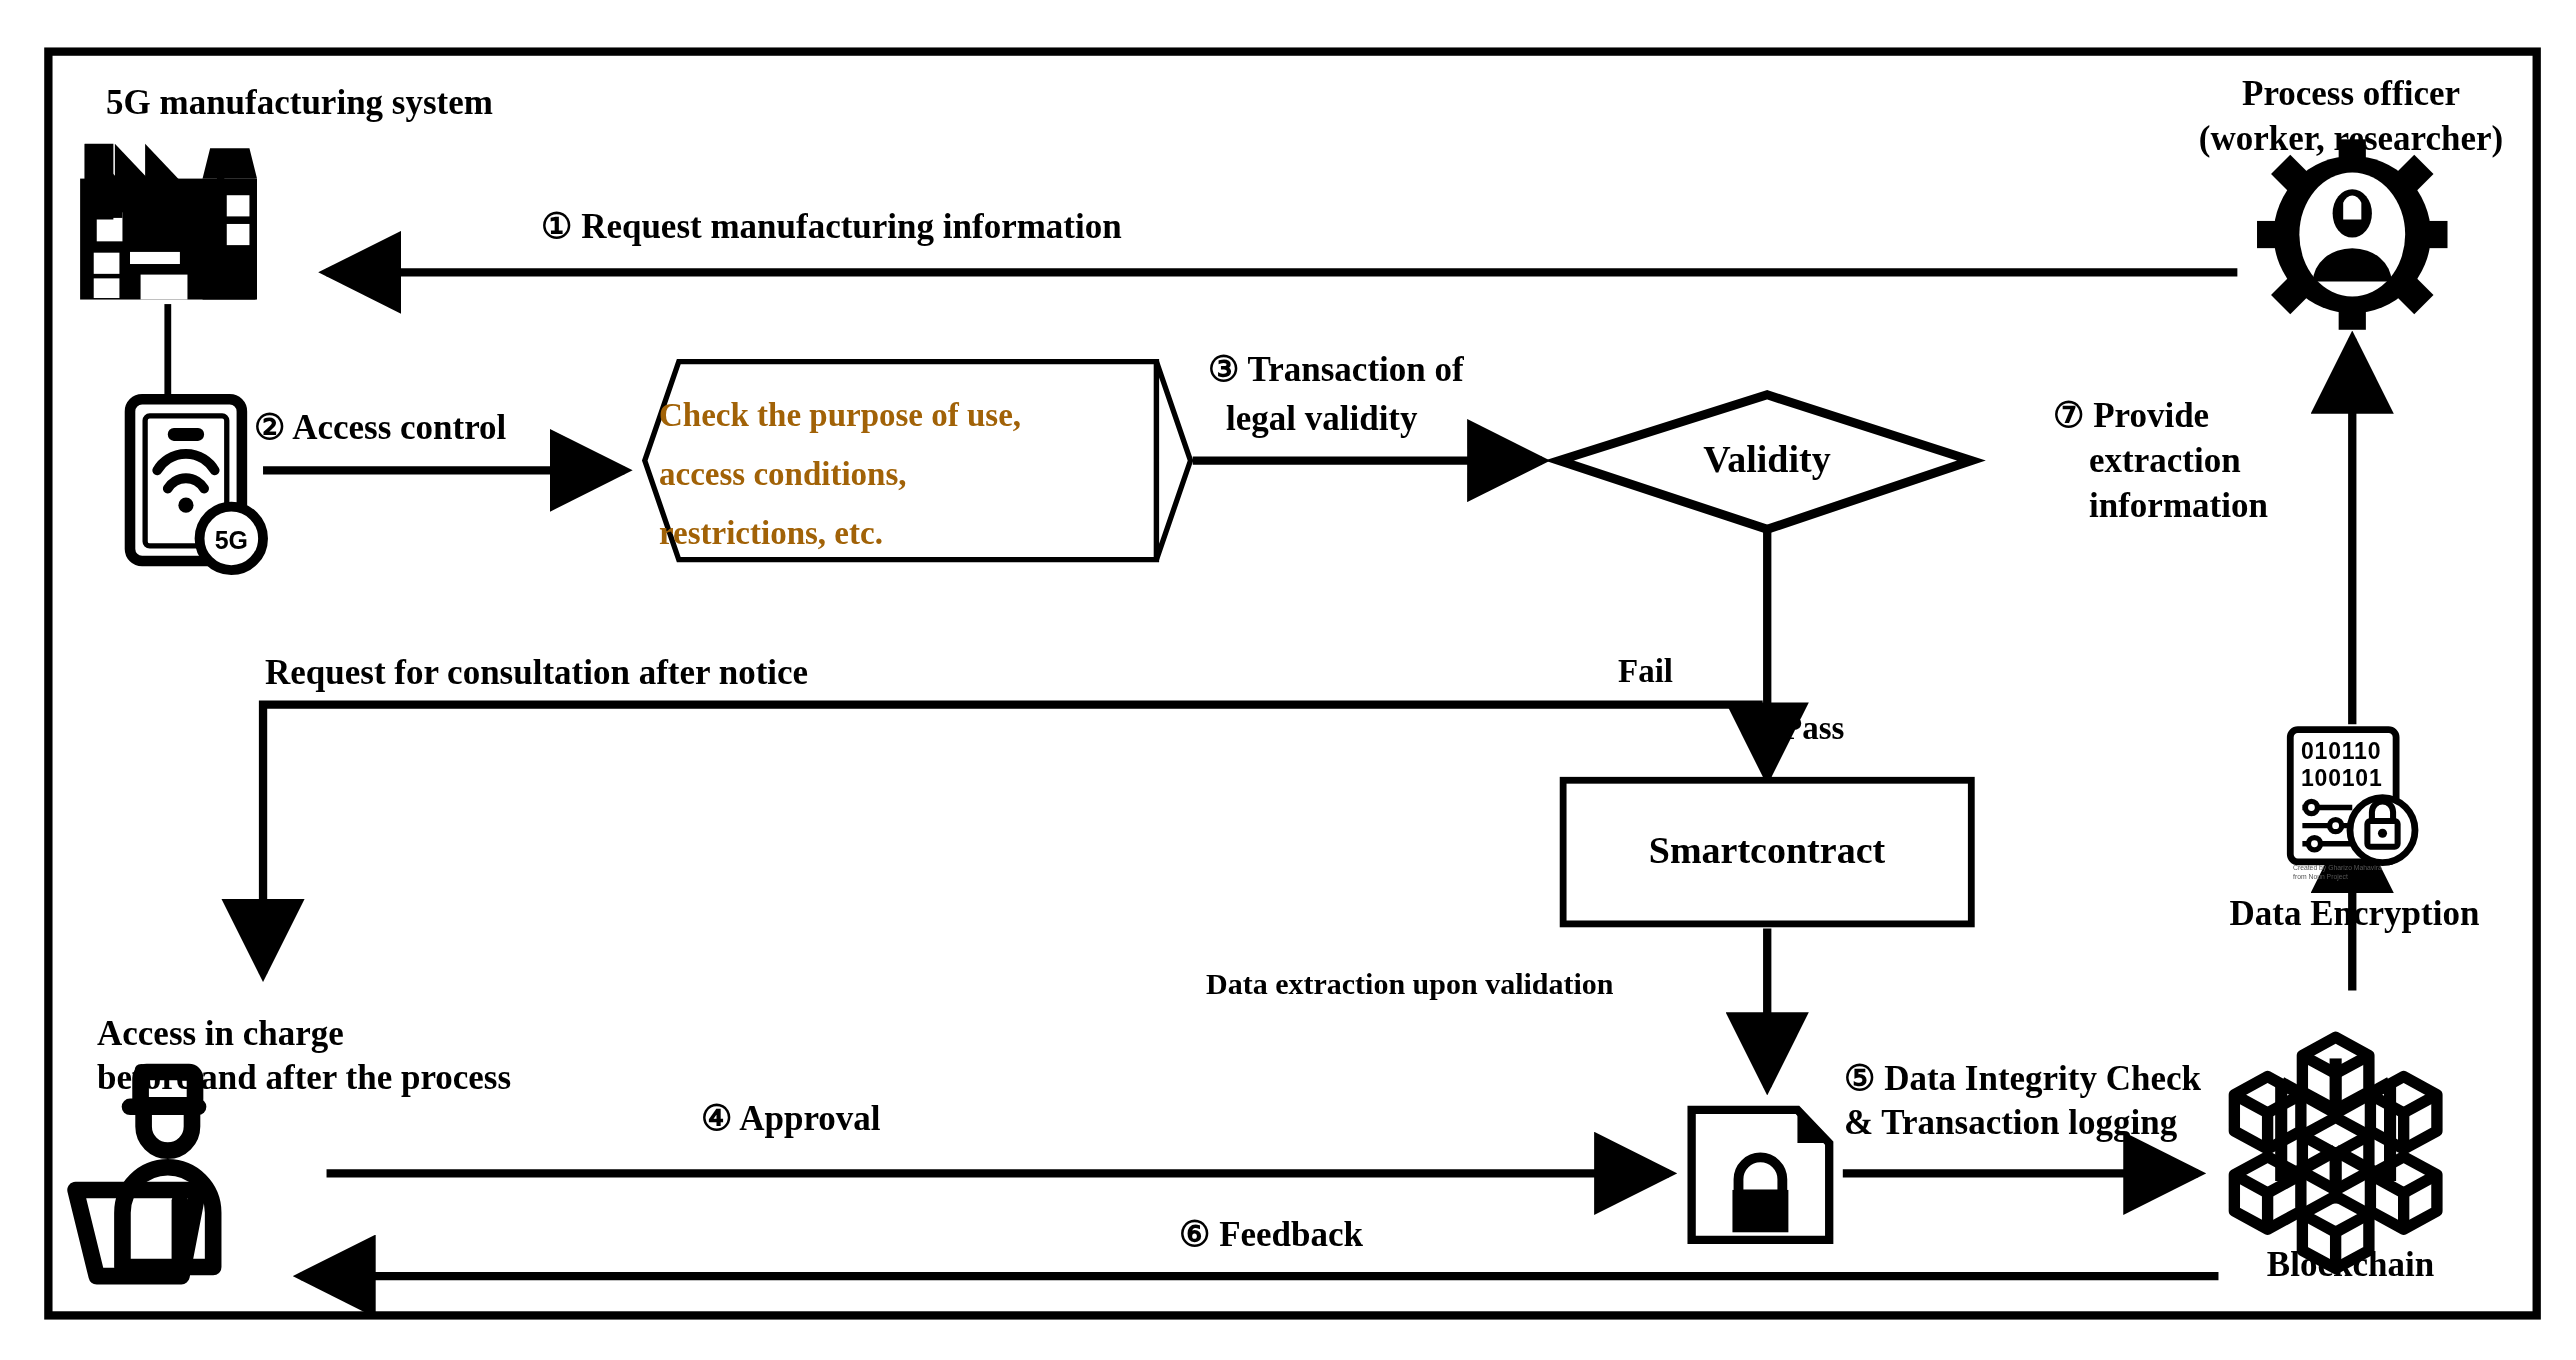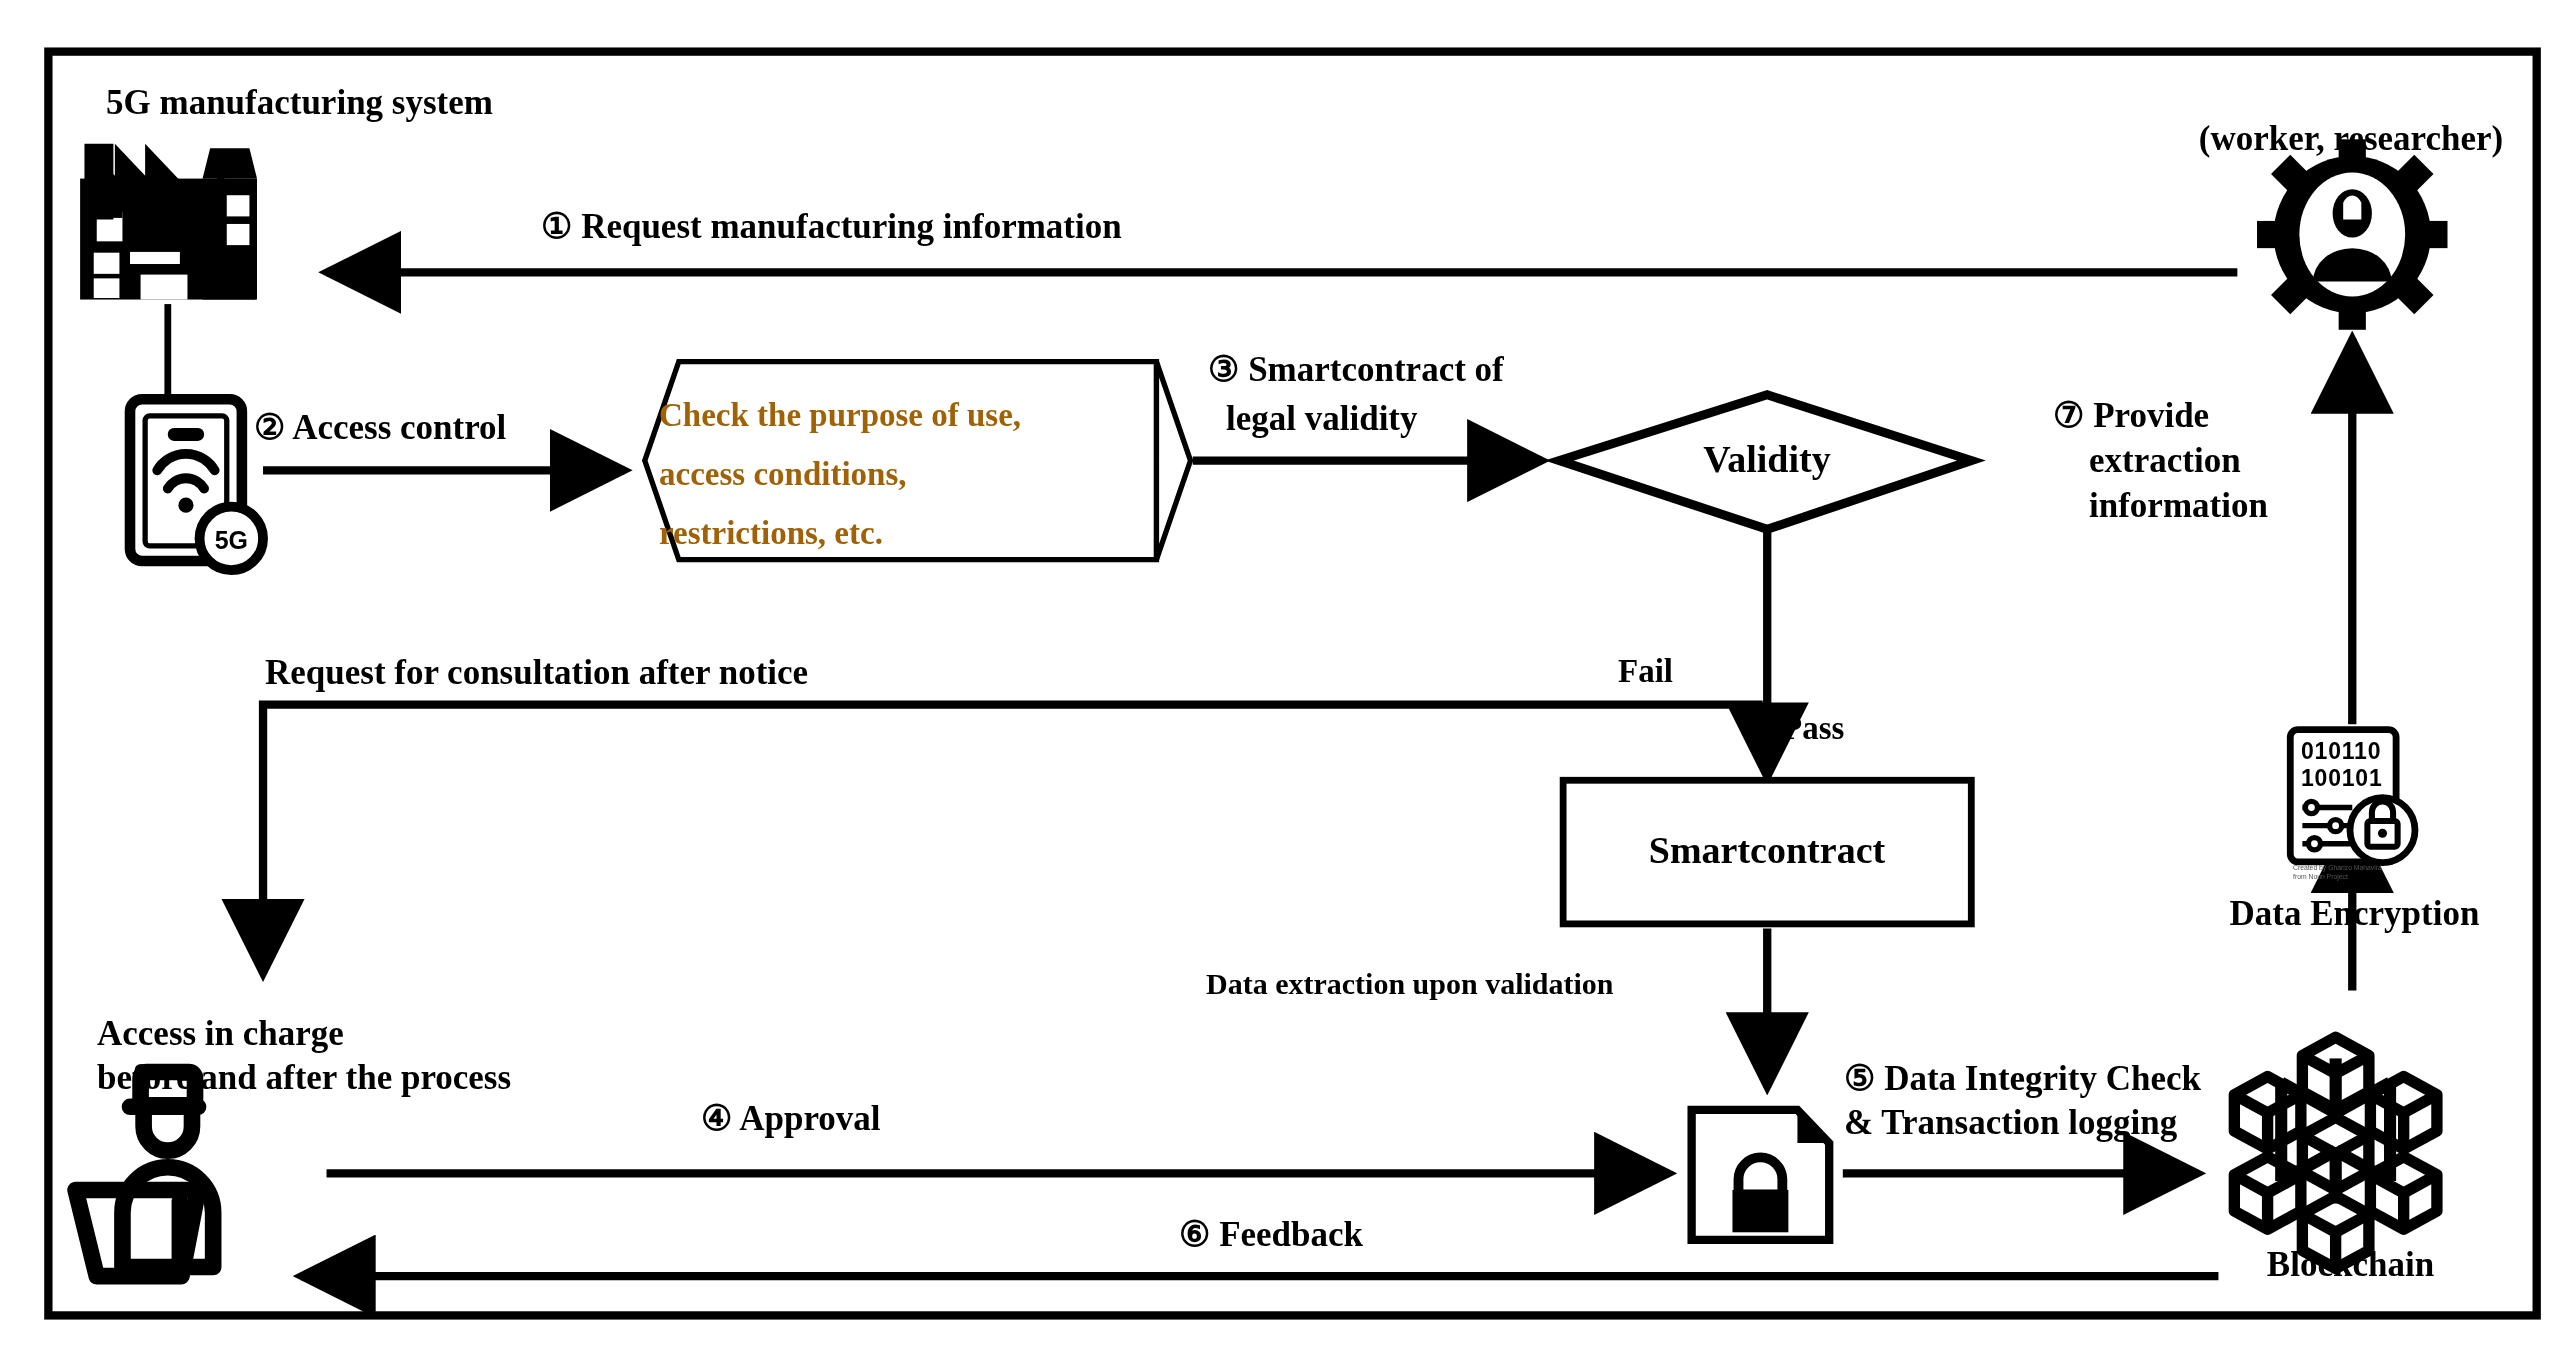--- a/index.html
+++ b/index.html
@@ -230,27 +230,28 @@
 
       <path d="M238 1588 l0 78"></path>
 
       <path d="M100 1574 L262 1574 L240 1688 L128 1688 Z"></path>
     </g>
 
   </svg>
 
   <div class="lbl t-title" style="left:106px; top:82px;">5G manufacturing system</div>
 
+  <div class="lbl t-title ctr" style="left:2162px; top:73px; width:378px;">Process officer</div>
   <div class="lbl t-title ctr" style="left:2162px; top:118px; width:378px;">(worker, researcher)</div>
 
   <div class="lbl t-step" style="left:541px; top:206px;">① Request manufacturing information</div>
 
   <div class="lbl t-step" style="left:254px; top:407px;">② Access control</div>
 
-  <div class="lbl t-step" style="left:1208px; top:349px;">③ Smartcontract of</div>
+  <div class="lbl t-step" style="left:1208px; top:349px;">③ Transaction of</div>
   <div class="lbl t-step" style="left:1226px; top:398px;">legal validity</div>
 
   <div class="hexlabel" style="left:659px; top:390px;">Check the purpose of use,</div>
   <div class="hexlabel" style="left:659px; top:449px;">access conditions,</div>
   <div class="hexlabel" style="left:659px; top:508px;">restrictions, etc.</div>
 
   <div class="lbl t-node ctr" style="left:1661px; top:437px; width:212px;">Validity</div>
 
   <div class="lbl t-pf" style="left:1618px; top:652px;">Fail</div>
   <div class="lbl t-pf" style="left:1782px; top:709px;">Pass</div>

